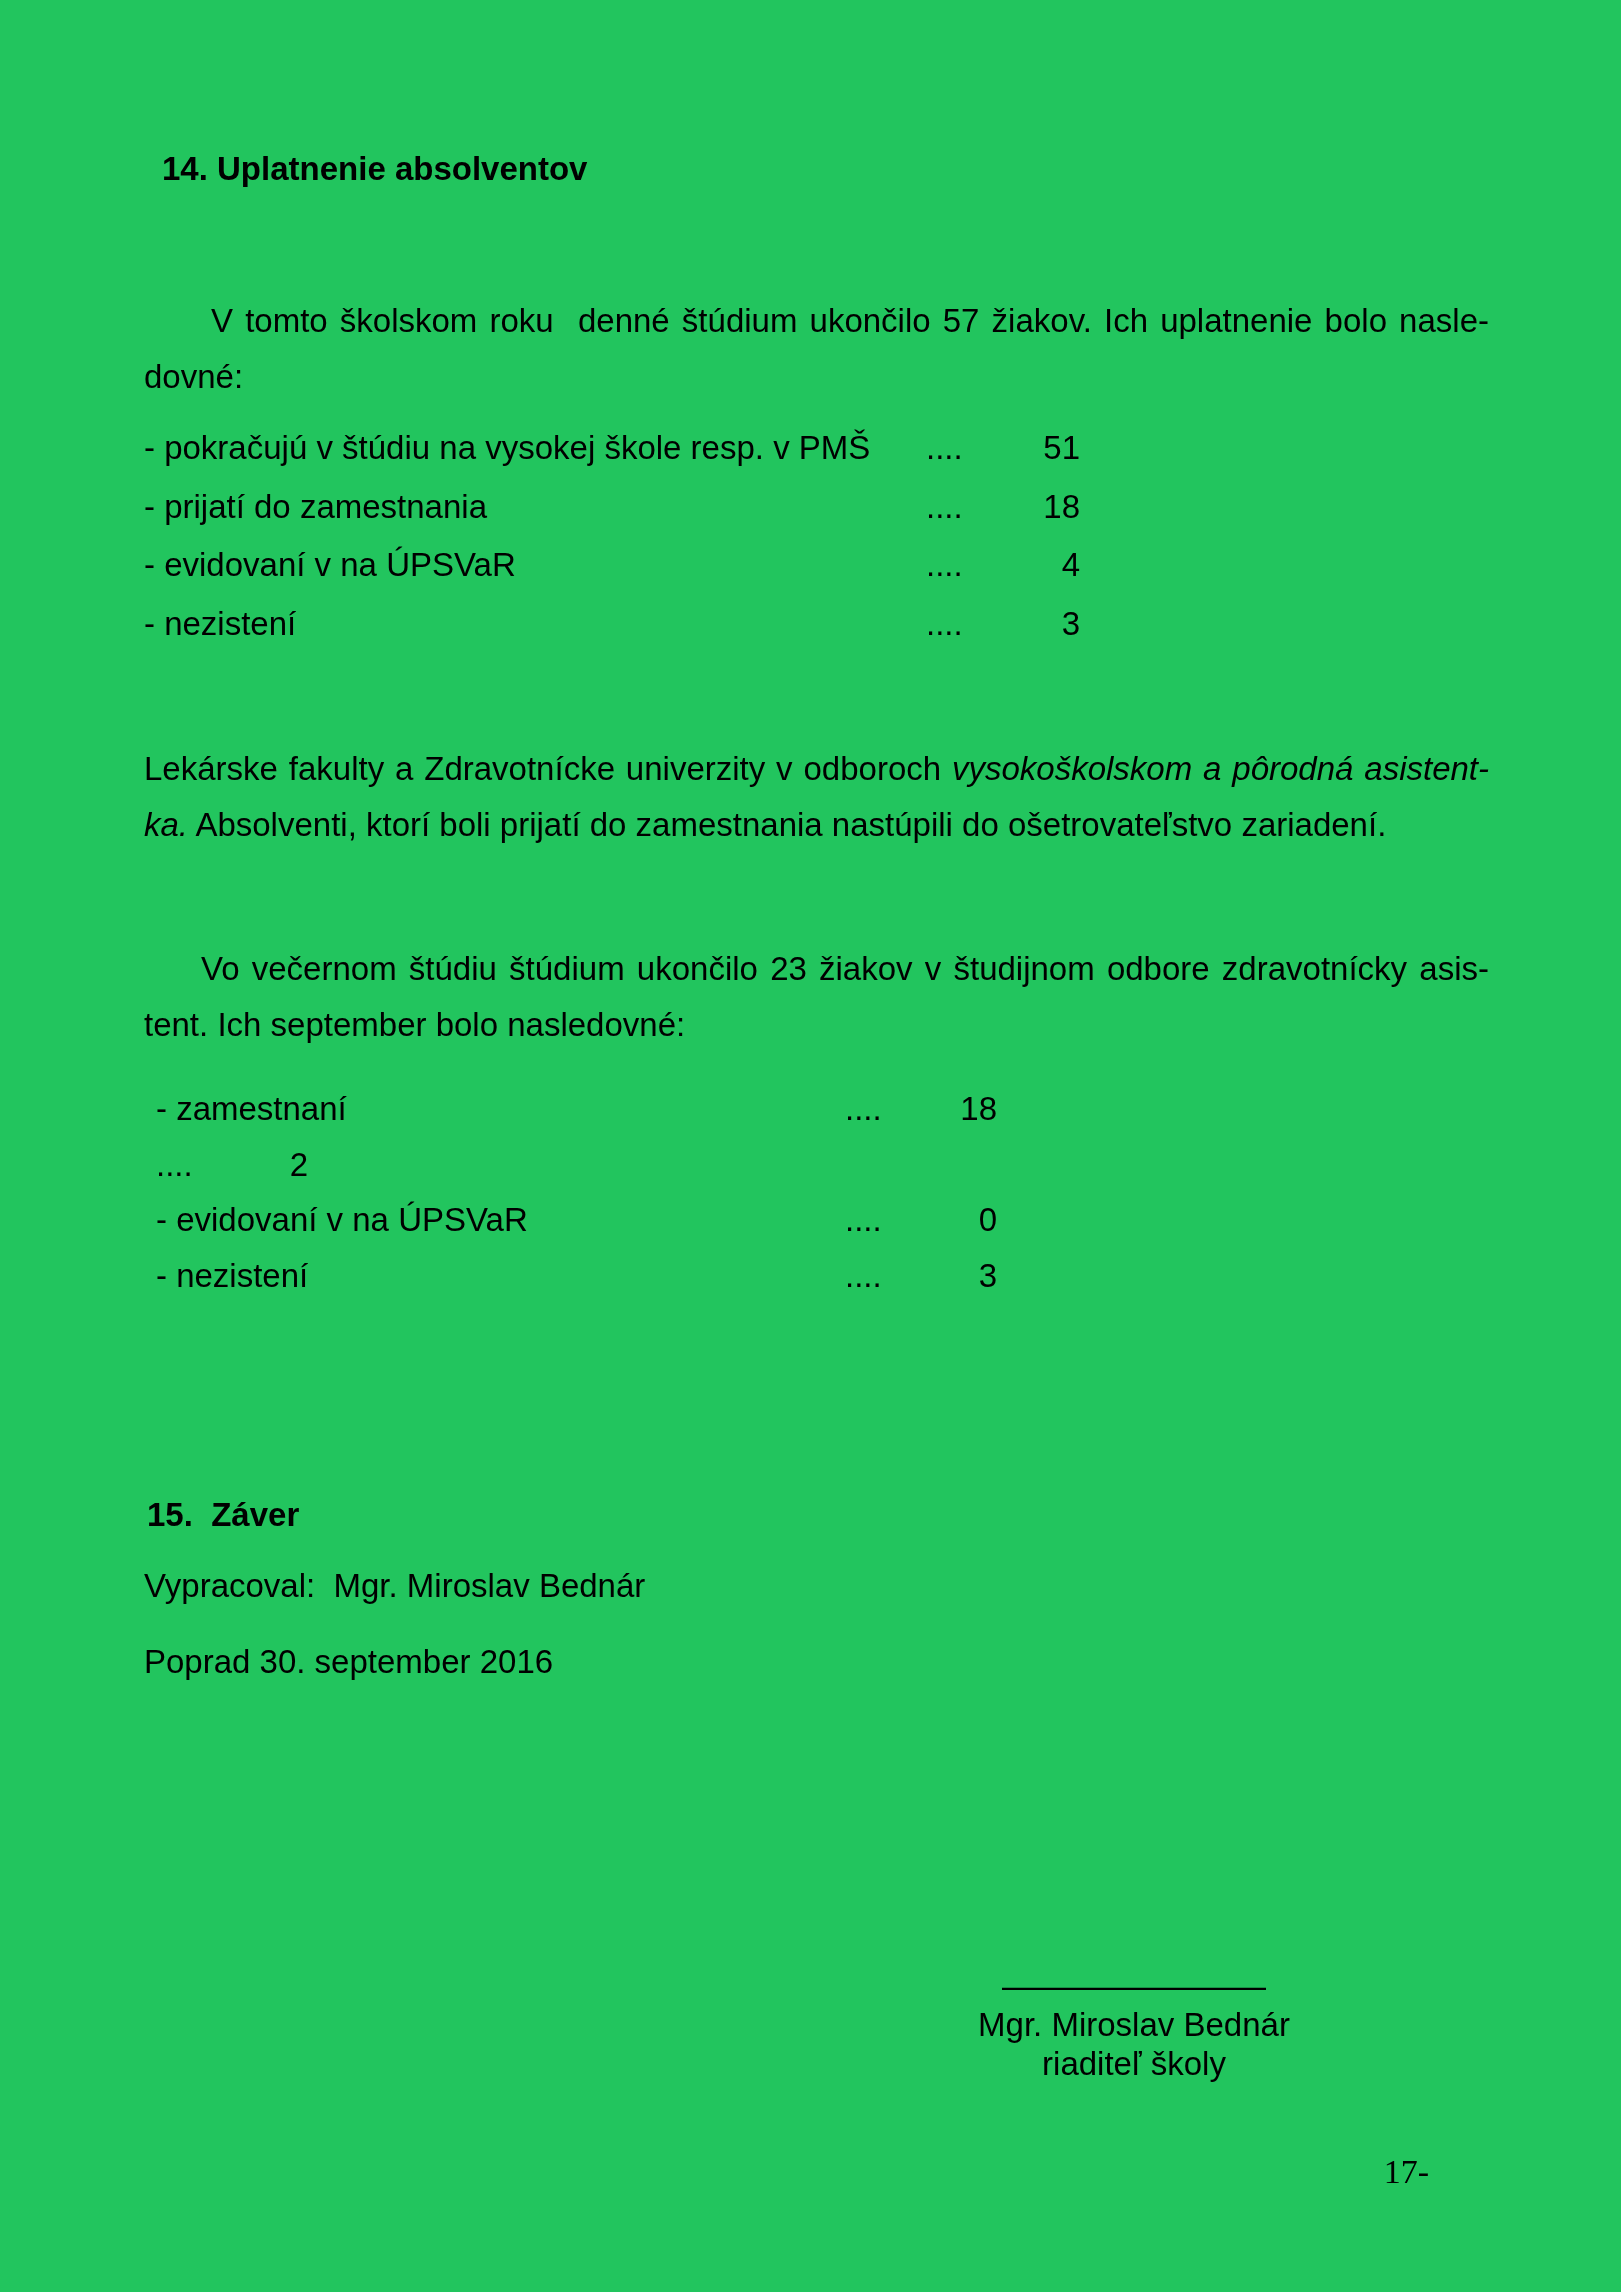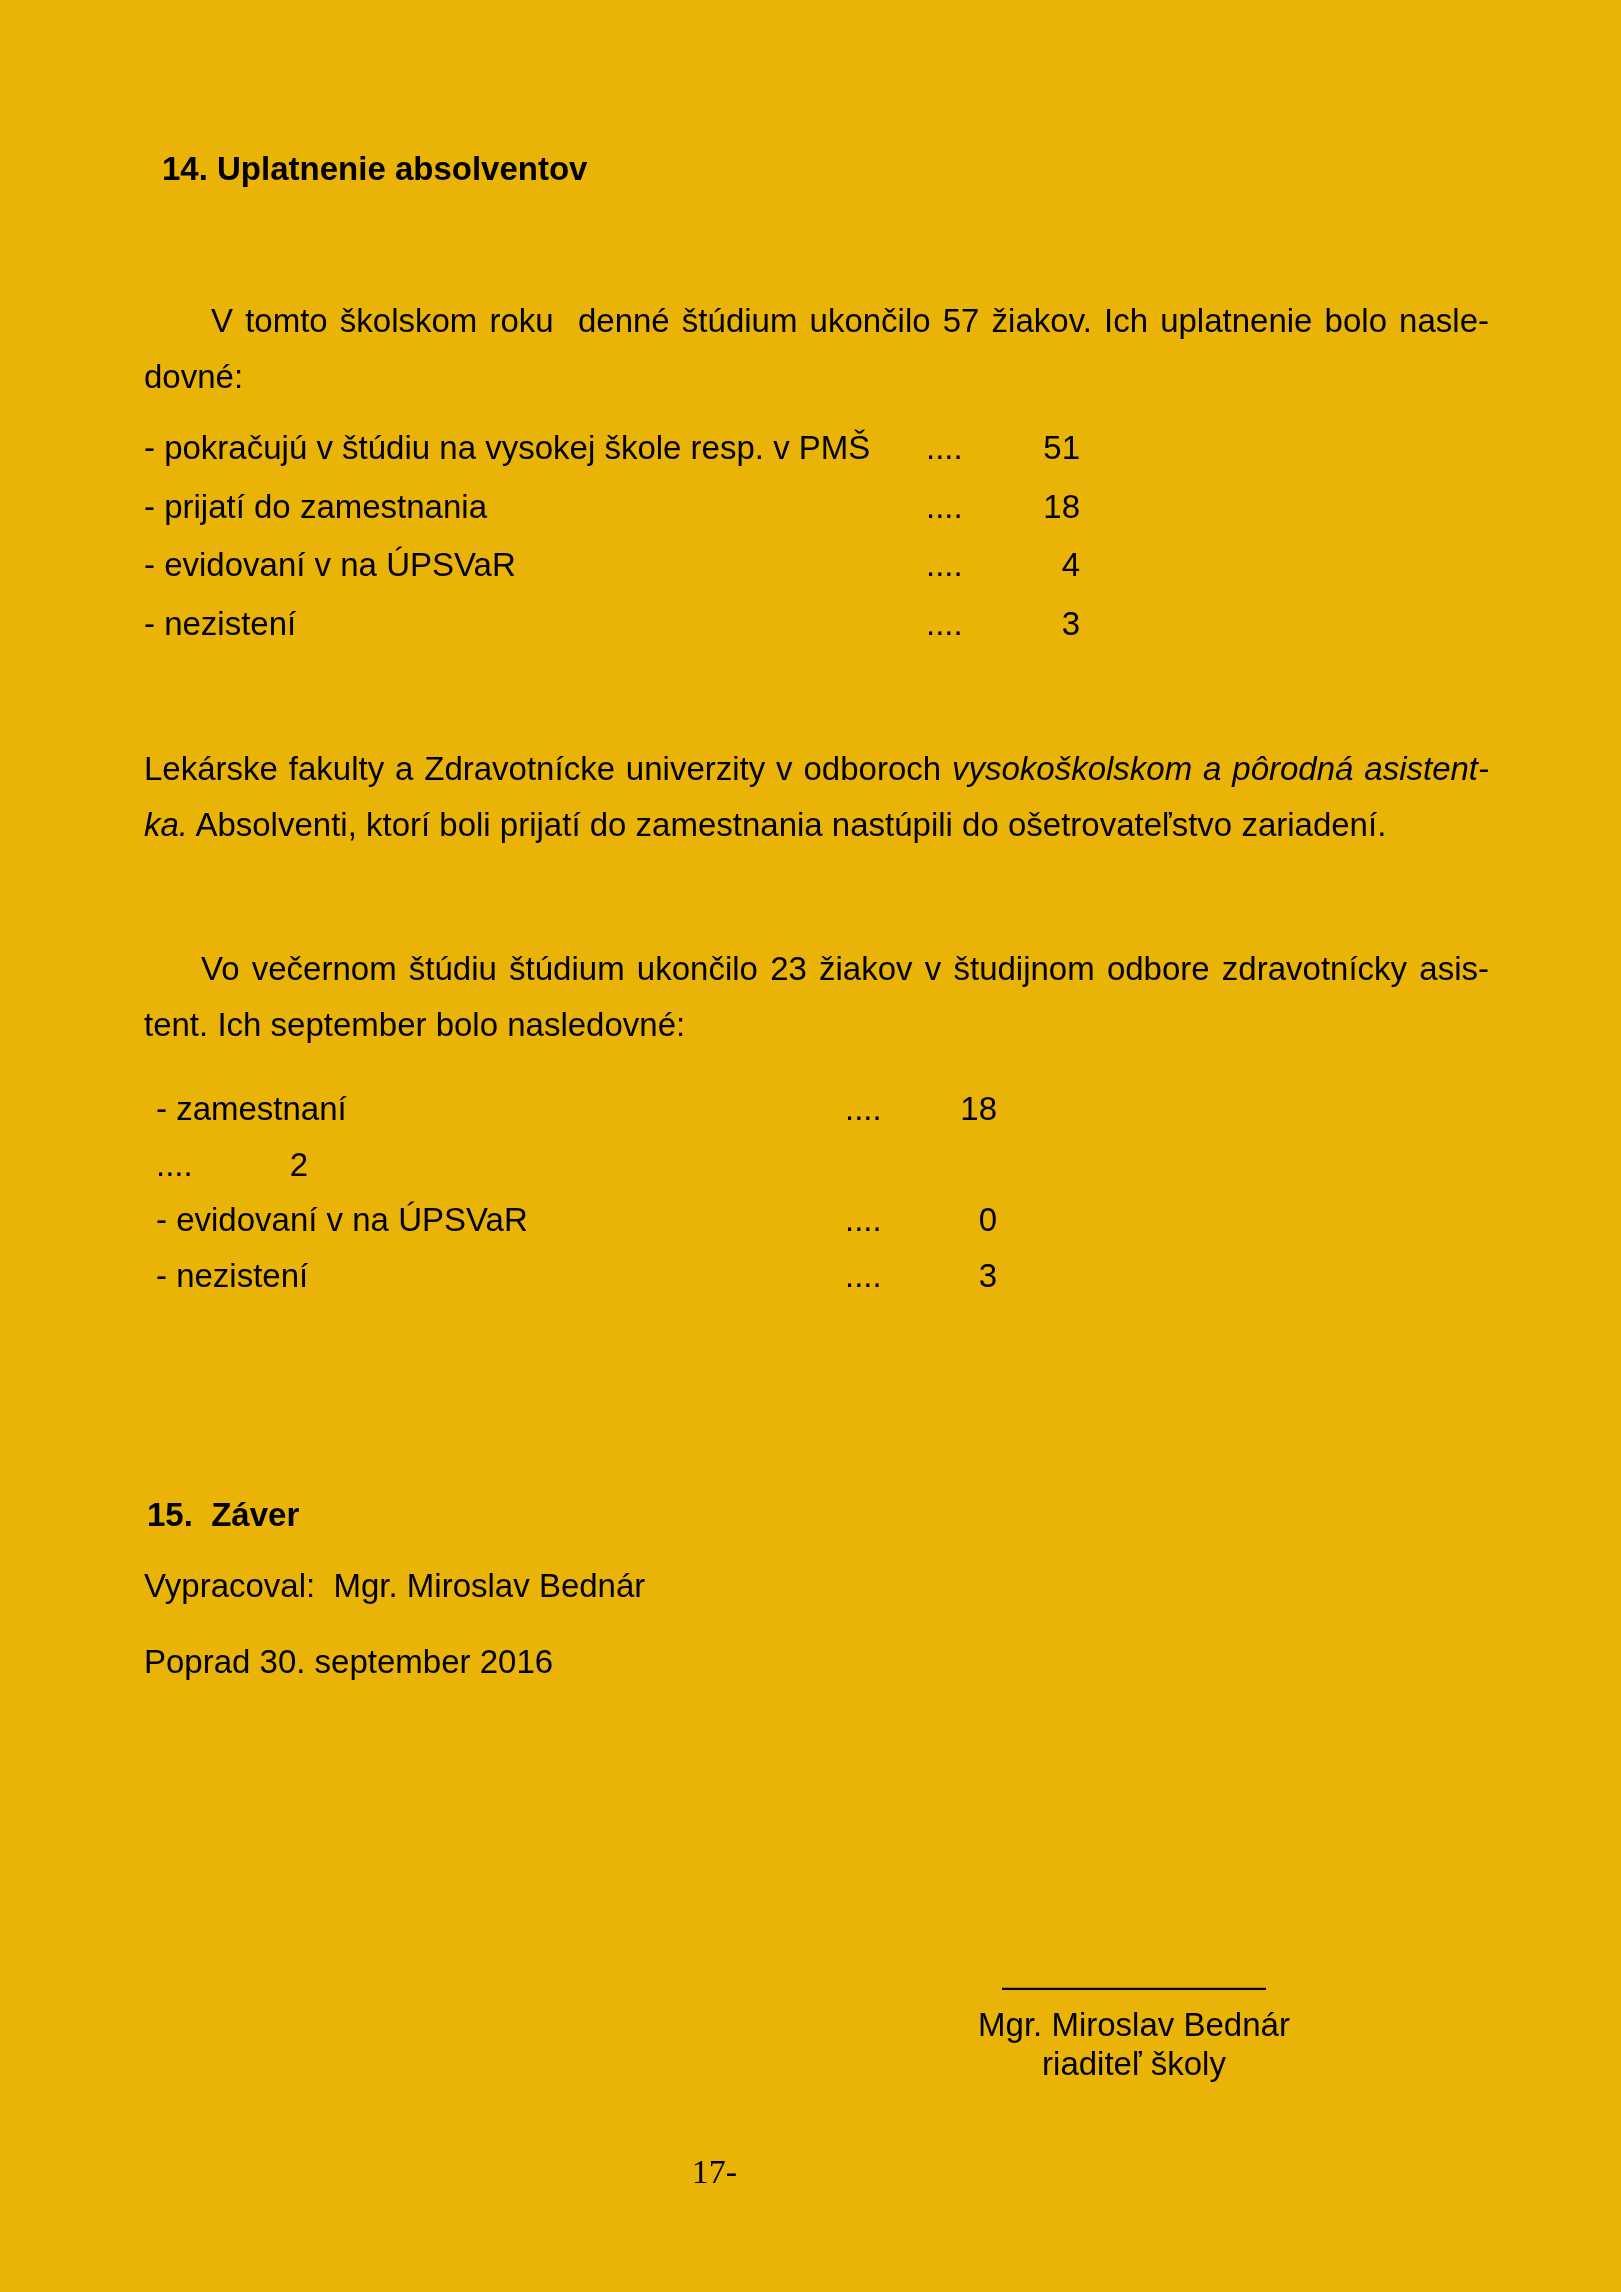--- a/index.html
+++ b/index.html
@@ -1,20 +1,20 @@
 <!DOCTYPE html>
 <html><head>
 <meta charset="utf-8">
 <style>
   html, body { margin: 0; padding: 0; background: #ffffff; }
   .page {
     position: relative;
     width: 1621px;
     height: 2293px;
-    background: #eab308;
+    background: #22c55e;
     color: #000000;
     font-family: "Liberation Sans", "DejaVu Sans", sans-serif;
     font-size: 33px;
     overflow: hidden;
   }
   .abs { position: absolute; }
   .bold { font-weight: bold; }
   .para { width: 1345px; }
   .line { line-height: 56px; white-space: pre-wrap; }
   .jl { text-align: justify; text-align-last: justify; }
@@ -34,21 +34,21 @@
   .list.list2 .row { margin-bottom: 16.7px; }
   .list.list2 .row.gap-before { margin-top: 7.8px; }
 
   .hline { line-height: 39px; white-space: pre-wrap; }
 
   .sig { left: 965px; top: 1966px; width: 338px; text-align: center; }
   .sig .sigrow { line-height: 39px; white-space: pre; }
 
   .pagenum {
     left: 0; top: 2152px; width: 1429px;
-    text-align: center;
+    text-align: right;
     font-family: "Liberation Serif", "DejaVu Serif", serif;
     font-size: 34px;
     line-height: 39px;
   }
 </style>
 </head>
 <body>
 
 <div class="page">
 

